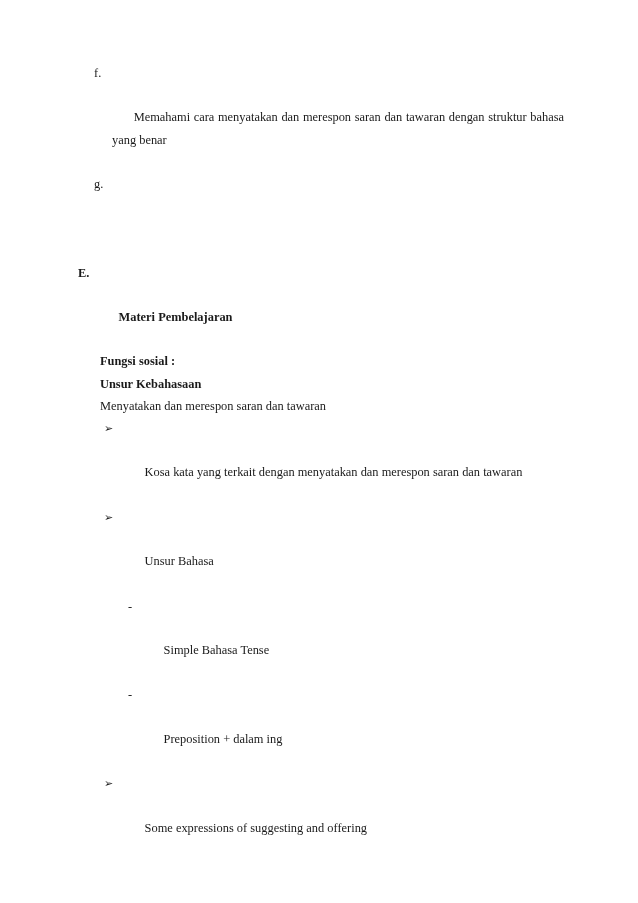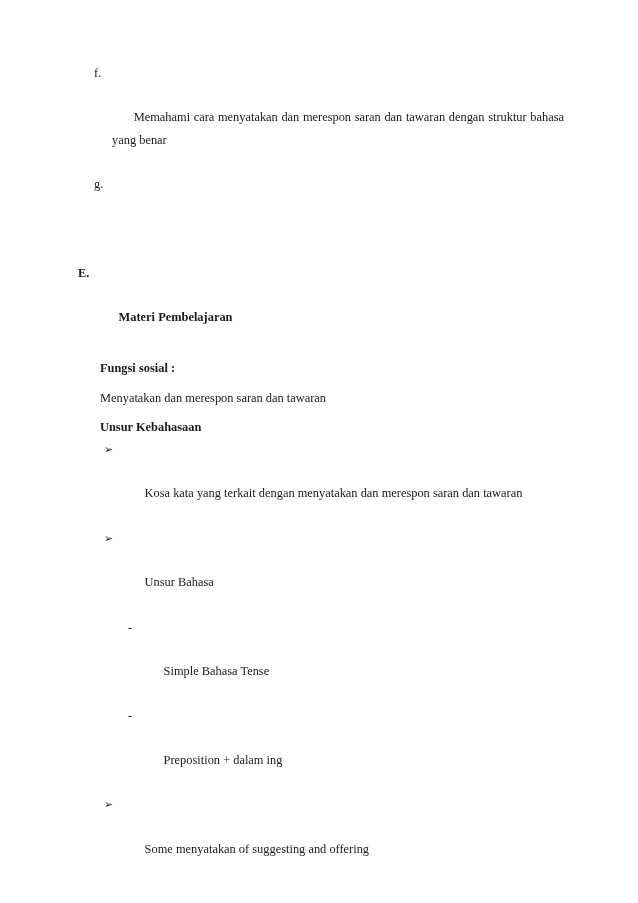--- a/index.html
+++ b/index.html
@@ -66,21 +66,20 @@
   .section .sec-letter {
     position: absolute;
     left: 0;
     top: 0;
   }
   .section-first { margin-top: 22px; }
 
   
   .sec-body {
     padding-left: 22px;
-    margin-top: 7px;
   }
 
   
   .arrow-item {
     position: relative;
     padding-left: 48px;
     margin: 0;
   }
   .arrow-item .abullet {
     position: absolute;
@@ -116,22 +115,22 @@
     <div class="ln alpha-item">
       <span class="marker">g.</span>
     </div>
 
     <div class="ln section section-first">
       <span class="sec-letter bold">E.</span>
       <span class="bold">Materi Pembelajaran</span>
     </div>
 
     <div class="ln sec-body bold">Fungsi sosial :</div>
+    <div class="ln sec-body bold">Unsur Kebahasaan</div>
     <div class="ln sec-body">Menyatakan dan merespon saran dan tawaran</div>
-    <div class="ln sec-body bold">Unsur Kebahasaan</div>
 
     <div class="ln arrow-item">
       <span class="abullet">➢</span>
       <span>Kosa kata yang terkait dengan menyatakan dan merespon saran dan tawaran</span>
     </div>
 
     <div class="ln arrow-item">
       <span class="abullet">➢</span>
       <span>Unsur Bahasa</span>
     </div>
@@ -141,17 +140,17 @@
       <span>Simple Bahasa Tense</span>
     </div>
 
     <div class="ln dash-item">
       <span class="dbullet">-</span>
       <span>Preposition + dalam ing</span>
     </div>
 
     <div class="ln arrow-item">
       <span class="abullet">➢</span>
-      <span>Some menyatakan of suggesting and offering</span>
+      <span>Some expressions of suggesting and offering</span>
     </div>
 
   </div>
 </div>
 
 </body></html>

